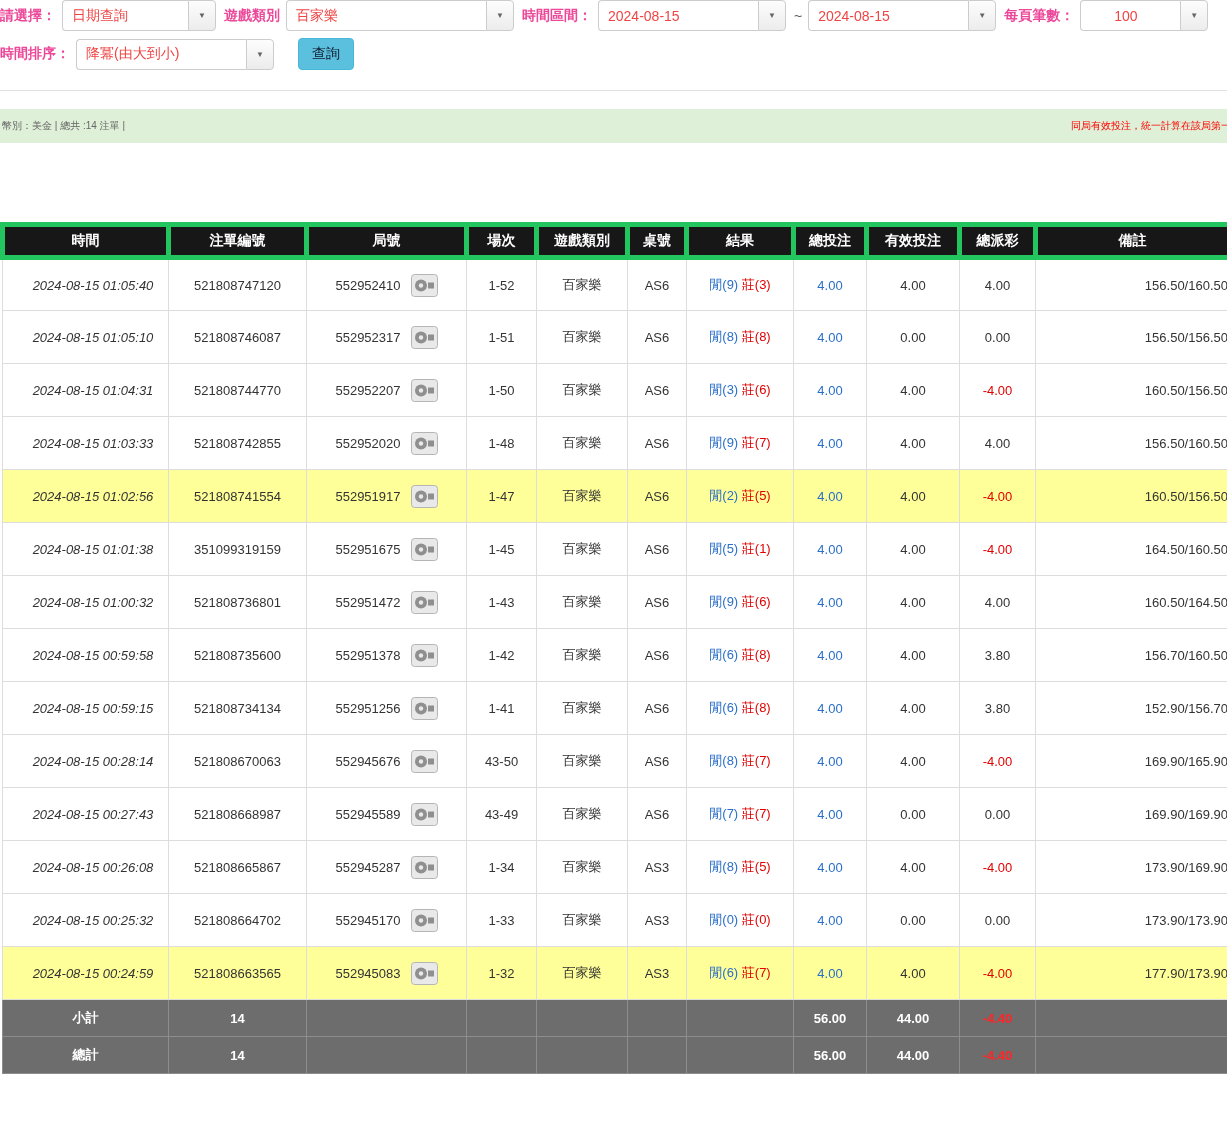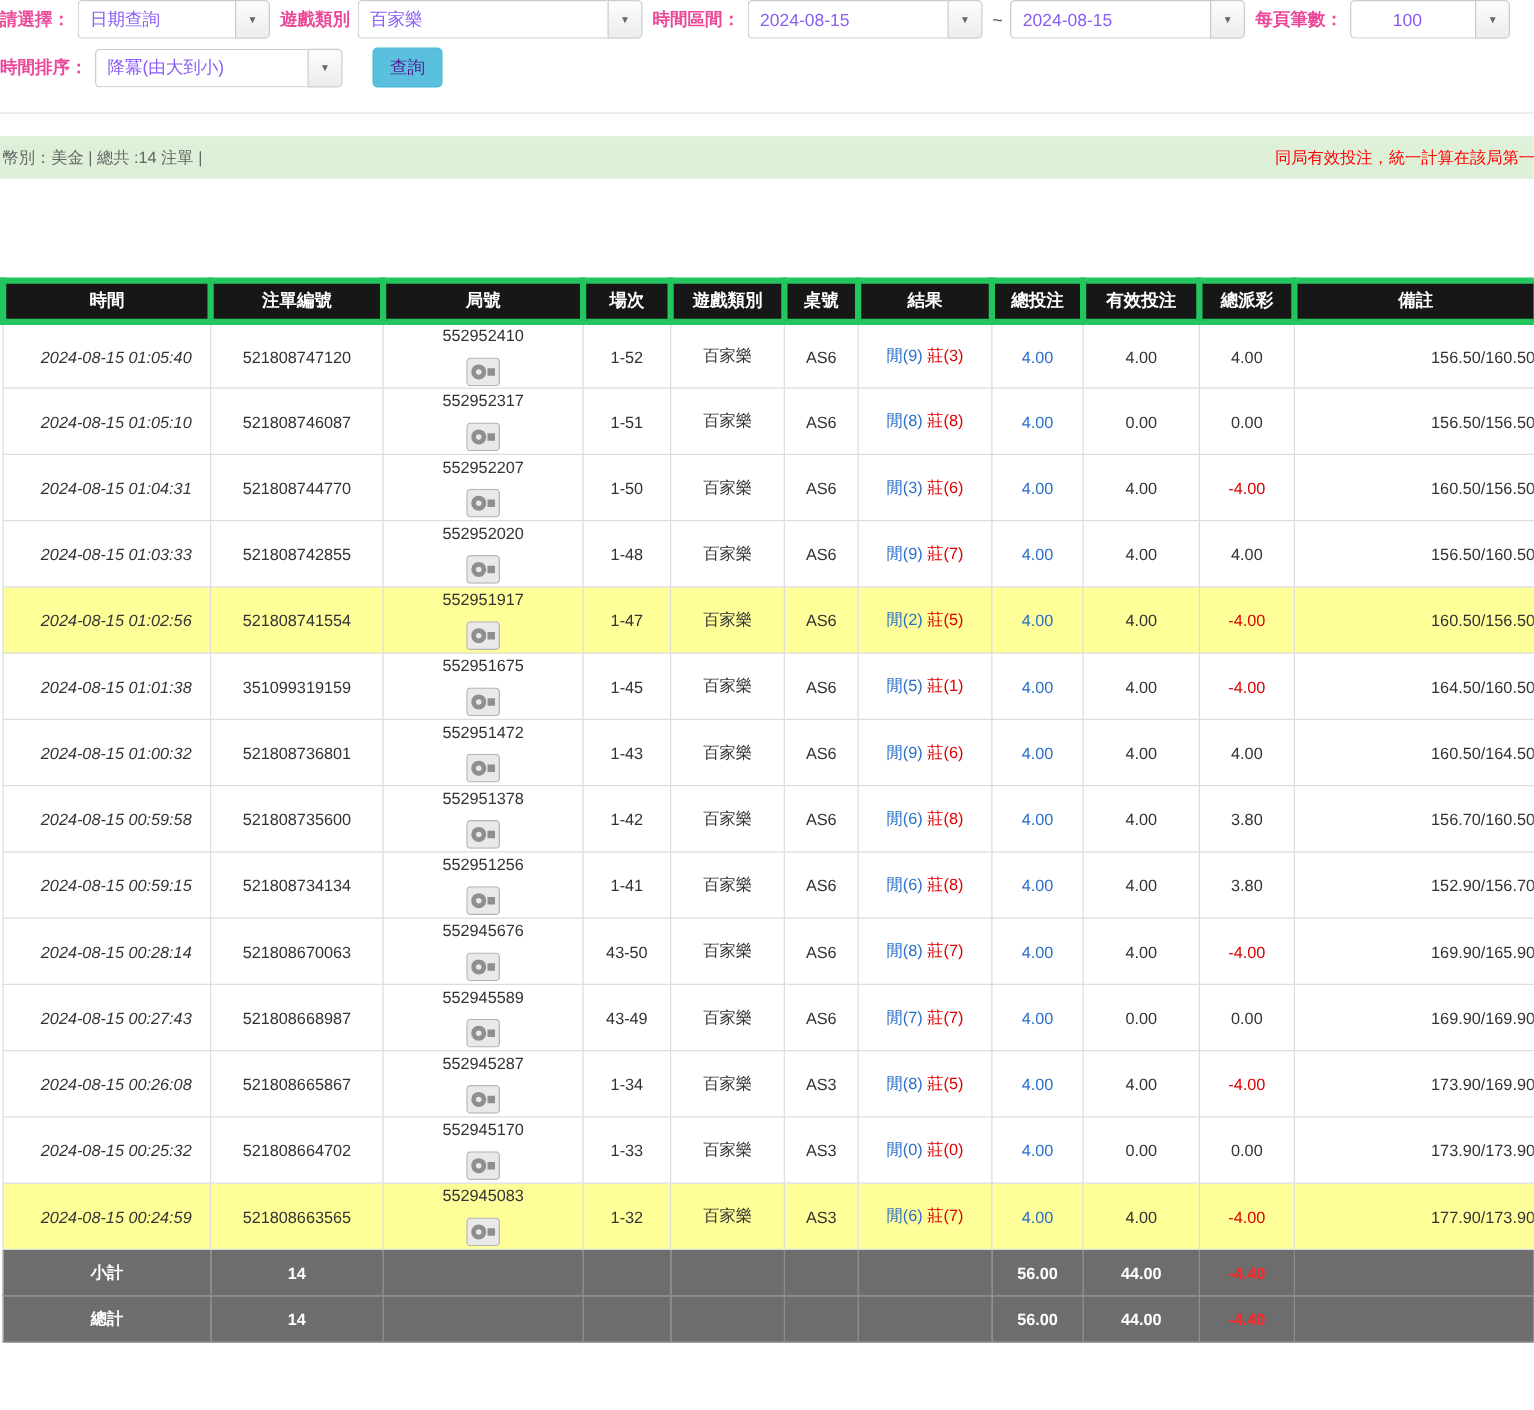--- a/index.html
+++ b/index.html
@@ -11,61 +11,61 @@
     overflow: hidden;
   }
   
   .filter-area { padding-bottom: 20px; border-bottom: 1px solid #e2e2e2; }
   .frow { display: flex; align-items: center; }
   .frow2 { margin-top: 7px; }
   .flabel { color: #ec4899; font-weight: bold; font-size: 14px; white-space: nowrap; margin-right: 6px; }
   .combo { display: inline-flex; align-items: stretch; height: 31px; margin-right: 8px; }
   .combo input {
     height: 31px; border: 1px solid #ccc; border-right: none;
-    border-radius: 4px 0 0 4px; padding: 0 9px; font-size: 14px; color: #8b5cf6;
+    border-radius: 4px 0 0 4px; padding: 0 9px; font-size: 14px; color: #ef4444;
     font-family: inherit; outline: none; background: #fff;
   }
   .caret-btn {
     width: 28px; border: 1px solid #ccc; border-radius: 0 4px 4px 0;
     background: linear-gradient(#fdfdfd, #ececec);
     display: flex; align-items: center; justify-content: center;
     font-size: 8px; color: #666; cursor: pointer;
   }
   .tilde { color: #555; font-size: 14px; margin-right: 6px; }
   .btn-query {
     margin-left: 16px; height: 32px; padding: 0 13px;
     background: #5bc0de; border: 1px solid #46b8da; border-radius: 4px;
-    color: #4c1d95; font-size: 14px; cursor: pointer; font-family: inherit;
+    color: #0f172a; font-size: 14px; cursor: pointer; font-family: inherit;
   }
   
   .info-bar {
     margin-top: 18px; height: 34px; background: #dff0d8;
     position: relative; display: flex; align-items: center;
-    font-size: 13px; overflow: hidden;
+    font-size: 10px; overflow: hidden;
   }
   .info-left { color: #666; padding-left: 2px; }
   .info-right { position: absolute; right: -14px; color: #f00; white-space: nowrap; }
   
   table.records { margin-top: 79px; width: 1227px; border-collapse: collapse; table-layout: fixed; }
   .records th {
     background: #171717; color: #fff; height: 33px; font-size: 14px;
     font-weight: bold; border: 5px solid #22c55e; text-align: center;
   }
   .records tbody td {
     height: 53px; border: 1px solid #ddd; text-align: center;
     font-size: 13px; color: #333; background: #fff;
   }
   .records tbody tr.highlight td { background: #ffff99; }
   .records td.time { text-align: center; padding-left: 16px; font-style: italic; }
   .records td.note { text-align: right; }
   .player { color: #2a6fc9; }
   .banker { color: #e00000; }
   .betlink { color: #2a6fc9; cursor: pointer; }
   .records tbody td.neg { color: #e00000; }
-  .round-wrap { display: inline-flex; align-items: center; gap: 10px; vertical-align: middle; flex-direction: column; }
+  .round-wrap { display: inline-flex; align-items: center; gap: 10px; vertical-align: middle; }
   .video-icon { display: inline-flex; cursor: pointer; }
   .records tfoot td {
     background: #6d6d6d; color: #fff; height: 37px; border: 1px solid #8d8d8d;
     text-align: center; font-size: 13px; font-weight: bold;
   }
   .records tfoot td.negf { color: #ff2626; }
 </style>
 </head>
 <body>
 

